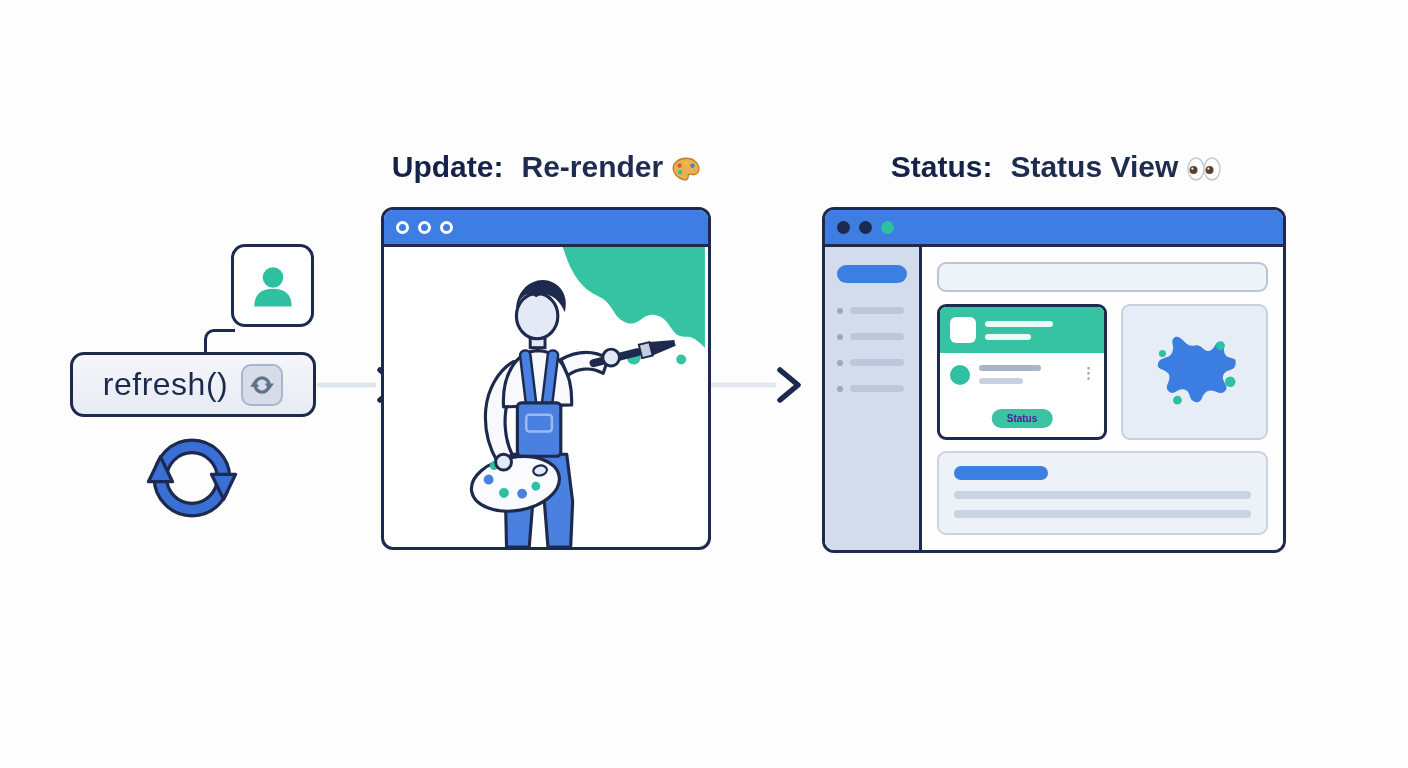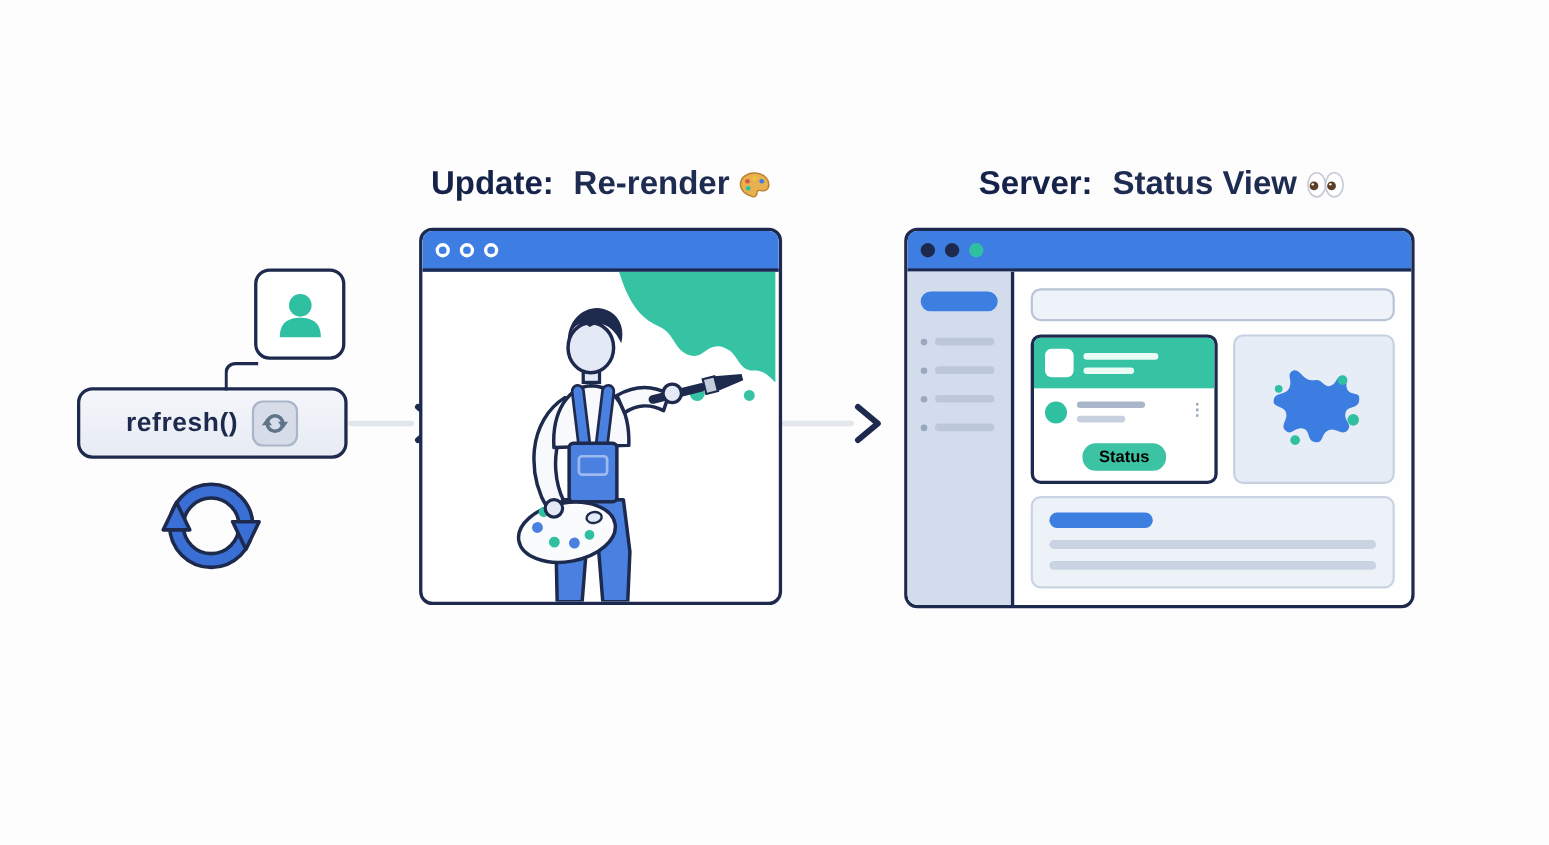--- a/index.html
+++ b/index.html
@@ -9,21 +9,21 @@
     font-family:"Liberation Sans",sans-serif;
   }
   
   .avatar-card{position:absolute;left:231px;top:244px;width:83px;height:83px;background:#fff;
     border:3.5px solid #1d2a4d;border-radius:14px;display:flex;align-items:center;justify-content:center;box-sizing:border-box;}
   .connector{position:absolute;left:204px;top:329px;width:28px;height:25px;
     border-left:3.5px solid #1d2a4d;border-top:3.5px solid #1d2a4d;border-top-left-radius:10px;}
   .refresh-pill{position:absolute;left:70px;top:352px;width:246px;height:65px;box-sizing:border-box;
     background:linear-gradient(180deg,#f4f6fa,#e7ebf3);border:3.5px solid #1d2a4d;border-radius:14px;
     display:flex;align-items:center;justify-content:center;gap:13px;}
-  .refresh-label{font-size:24px;font-weight:700;letter-spacing:.5px;color:#1d2a4d;}
+  .refresh-label{font-size:32px;font-weight:400;letter-spacing:.5px;color:#1d2a4d;}
   .refresh-chip{width:42px;height:42px;border-radius:10px;background:#d6dde8;border:2px solid #a9b5c9;
     display:flex;align-items:center;justify-content:center;box-sizing:border-box;}
   .sync-icon{position:absolute;left:141px;top:422px;width:102px;height:112px;}
   
   .flow-arrow{position:absolute;height:40px;}
   #arrow1{left:316px;top:365px;width:90px;}
   #arrow2{left:674px;top:365px;width:132px;}
   
   .step-title{position:absolute;top:150px;font-size:30px;text-align:center;white-space:nowrap;color:#15224a;}
   .step-title .b{font-weight:800;}
@@ -57,22 +57,22 @@
   .card-icon{width:26px;height:26px;background:#fff;border-radius:6px;flex:none;}
   .hl{height:6px;border-radius:3px;background:#eafaf5;}
   .hl1{width:68px;margin-bottom:7px;}
   .hl2{width:46px;}
   .card-body{display:flex;align-items:flex-start;gap:9px;padding:12px 8px 0 10px;}
   .body-avatar{width:20px;height:20px;border-radius:50%;background:#2fc0a2;flex:none;}
   .bl{height:6px;border-radius:3px;}
   .bl1{width:62px;background:#a9b6ca;margin-bottom:7px;}
   .bl2{width:44px;background:#c6d0df;}
   .kebab{margin-left:auto;color:#9aa7bc;font-size:15px;font-weight:700;line-height:1;}
-  .status-badge{position:absolute;left:50%;transform:translateX(-50%);bottom:9px;background:#3bc3a4;color:#000000;
-    font-size:15px;font-weight:700;padding:4px 15px;border-radius:12px;white-space:nowrap;}
+  .status-badge{position:absolute;left:50%;transform:translateX(-50%);bottom:9px;background:#3bc3a4;color:#4c1d95;
+    font-size:10px;font-weight:700;padding:4px 15px;border-radius:12px;white-space:nowrap;}
   .splat-panel{flex:1;background:#e7edf6;border:2px solid #c6d1e0;border-radius:9px;display:flex;align-items:center;justify-content:center;box-sizing:border-box;}
   .bottom-panel{margin-top:11px;height:84px;background:#edf1f8;border:2px solid #c9d3e1;border-radius:9px;padding:13px 15px;box-sizing:border-box;}
   .progress{width:94px;height:14px;border-radius:7px;background:#3d7fe0;}
   .tline{height:8px;border-radius:4px;background:#c9d3e2;margin-top:11px;}
 </style>
 </head>
 <body>
 
 <div class="stage">
 
@@ -173,21 +173,21 @@
           <circle cx="135" cy="251" r="5" fill="#4a80e0"></circle>
           <circle cx="150" cy="246" r="4.5" fill="#2fc0a2"></circle>
           <circle cx="112" cy="218" r="4.5" fill="#2fc0a2"></circle>
         </g>
         <circle cx="118" cy="218" r="8" fill="#e3eaf5" stroke="#1d2a4d" stroke-width="3"></circle>
       </svg>
     </div>
   </div>
 
   <div id="client-title" class="step-title">
-    <span class="b">Server:</span><span class="r">Status View</span><svg class="title-icon" width="34" height="24" viewBox="0 0 34 24">
+    <span class="b">Status:</span><span class="r">Status View</span><svg class="title-icon" width="34" height="24" viewBox="0 0 34 24">
       <ellipse cx="9" cy="12" rx="8" ry="11" fill="#ffffff" stroke="#c6cbd6" stroke-width="1.5"></ellipse>
       <ellipse cx="25" cy="12" rx="8" ry="11" fill="#ffffff" stroke="#c6cbd6" stroke-width="1.5"></ellipse>
       <circle cx="6.5" cy="13" r="4" fill="#5d4027"></circle>
       <circle cx="22.5" cy="13" r="4" fill="#5d4027"></circle>
       <circle cx="5.4" cy="11.6" r="1.1" fill="#ffffff"></circle>
       <circle cx="21.4" cy="11.6" r="1.1" fill="#ffffff"></circle>
     </svg>
   </div>
 
   <div id="client-window" class="browser">

